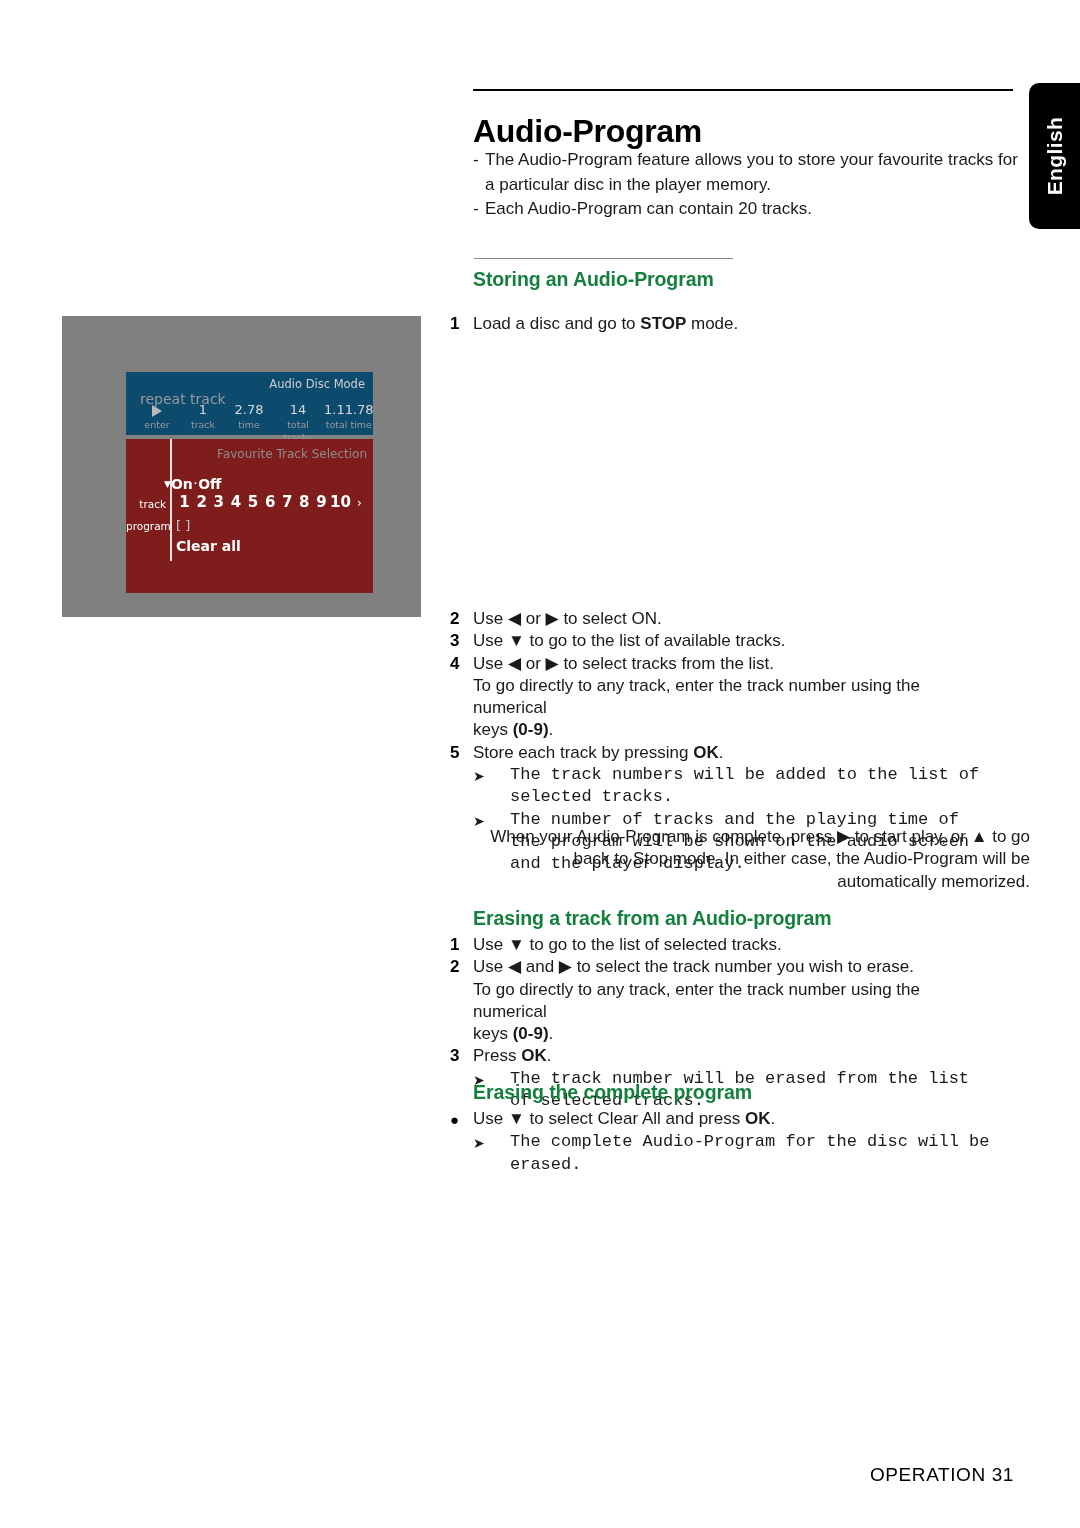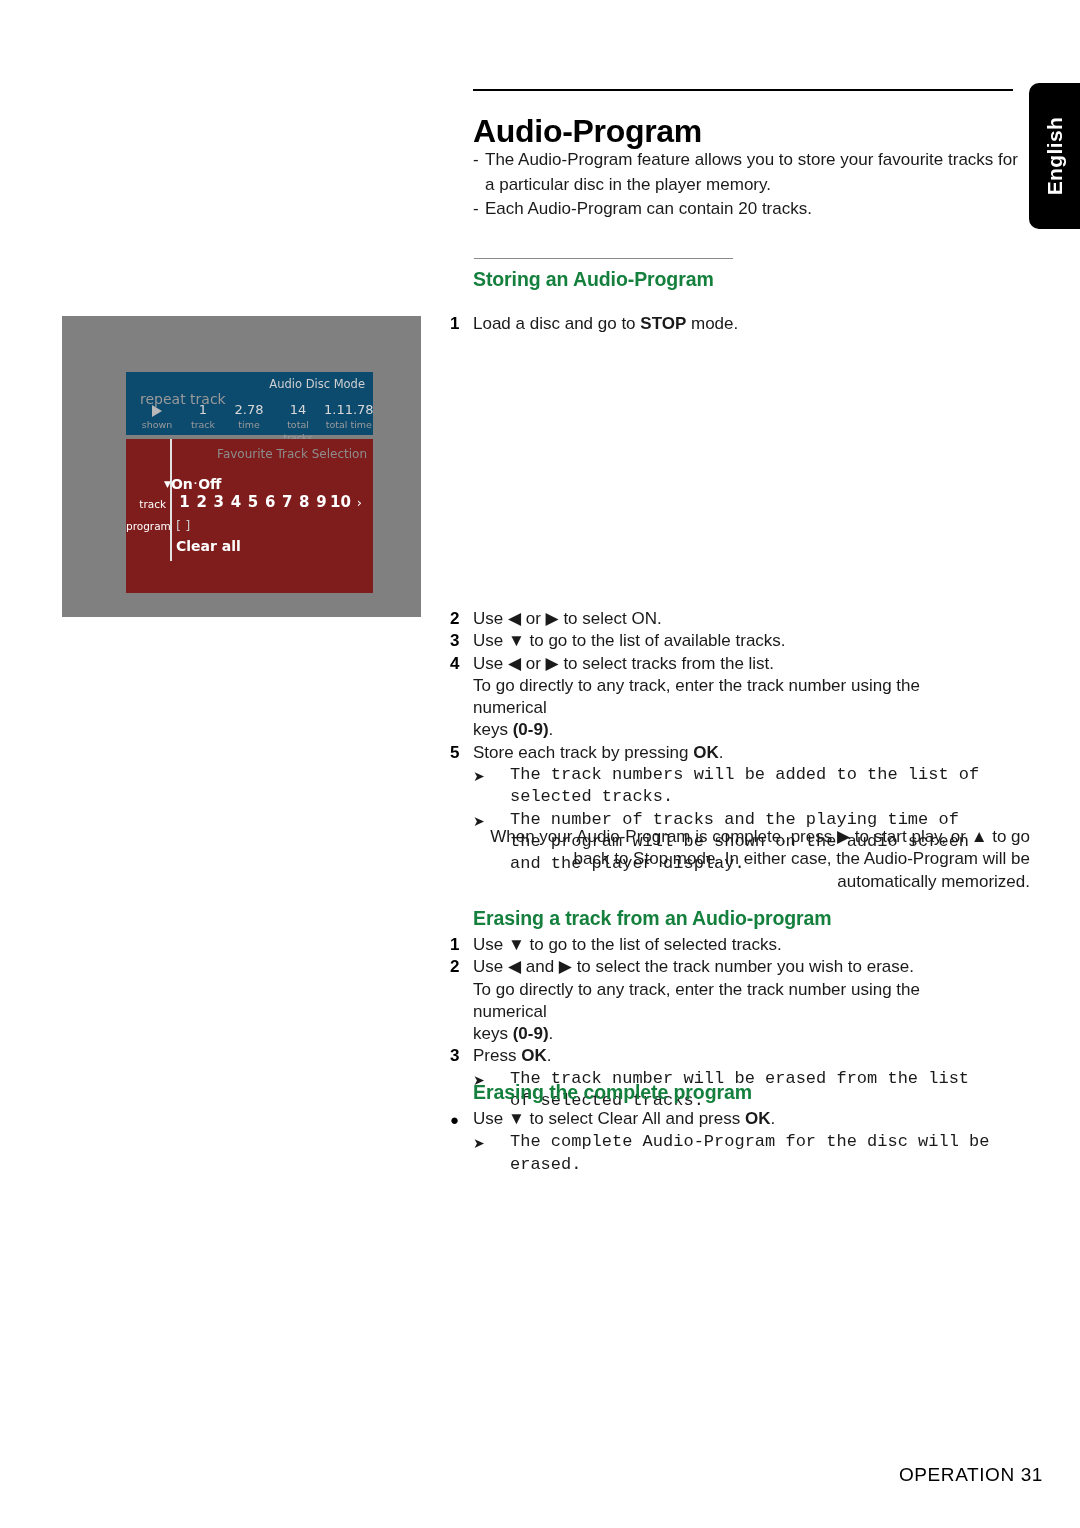--- a/index.html
+++ b/index.html
@@ -154,21 +154,20 @@
   
   #footer {
     position: absolute;
     left: 0;
     top: 1464px;
     width: 1014px;
     text-align: right;
     font-size: 19px;
     letter-spacing: 0.6px;
     color: #000;
-    padding-left: 29px;
   }
 
   
   #illustration {
     position: absolute;
     left: 62px;
     top: 316px;
     width: 359px;
     height: 301px;
     background: #808080;
@@ -328,21 +327,21 @@
 </div>
 
 <div id="illustration">
 
   <div id="osd-top">
     <div class="mode">Audio Disc Mode</div>
     <div class="repeat">repeat track</div>
     <div class="cols">
       <div class="col" style="flex:0 0 46px;">
         <div class="v"><span class="playtri"></span></div>
-        <div class="l">shown</div>
+        <div class="l">enter</div>
       </div>
       <div class="col" style="flex:0 0 46px;">
         <div class="v">1</div>
         <div class="l">track</div>
       </div>
       <div class="col" style="flex:0 0 46px;">
         <div class="v">2.78</div>
         <div class="l">time</div>
       </div>
       <div class="col" style="flex:0 0 52px;">

